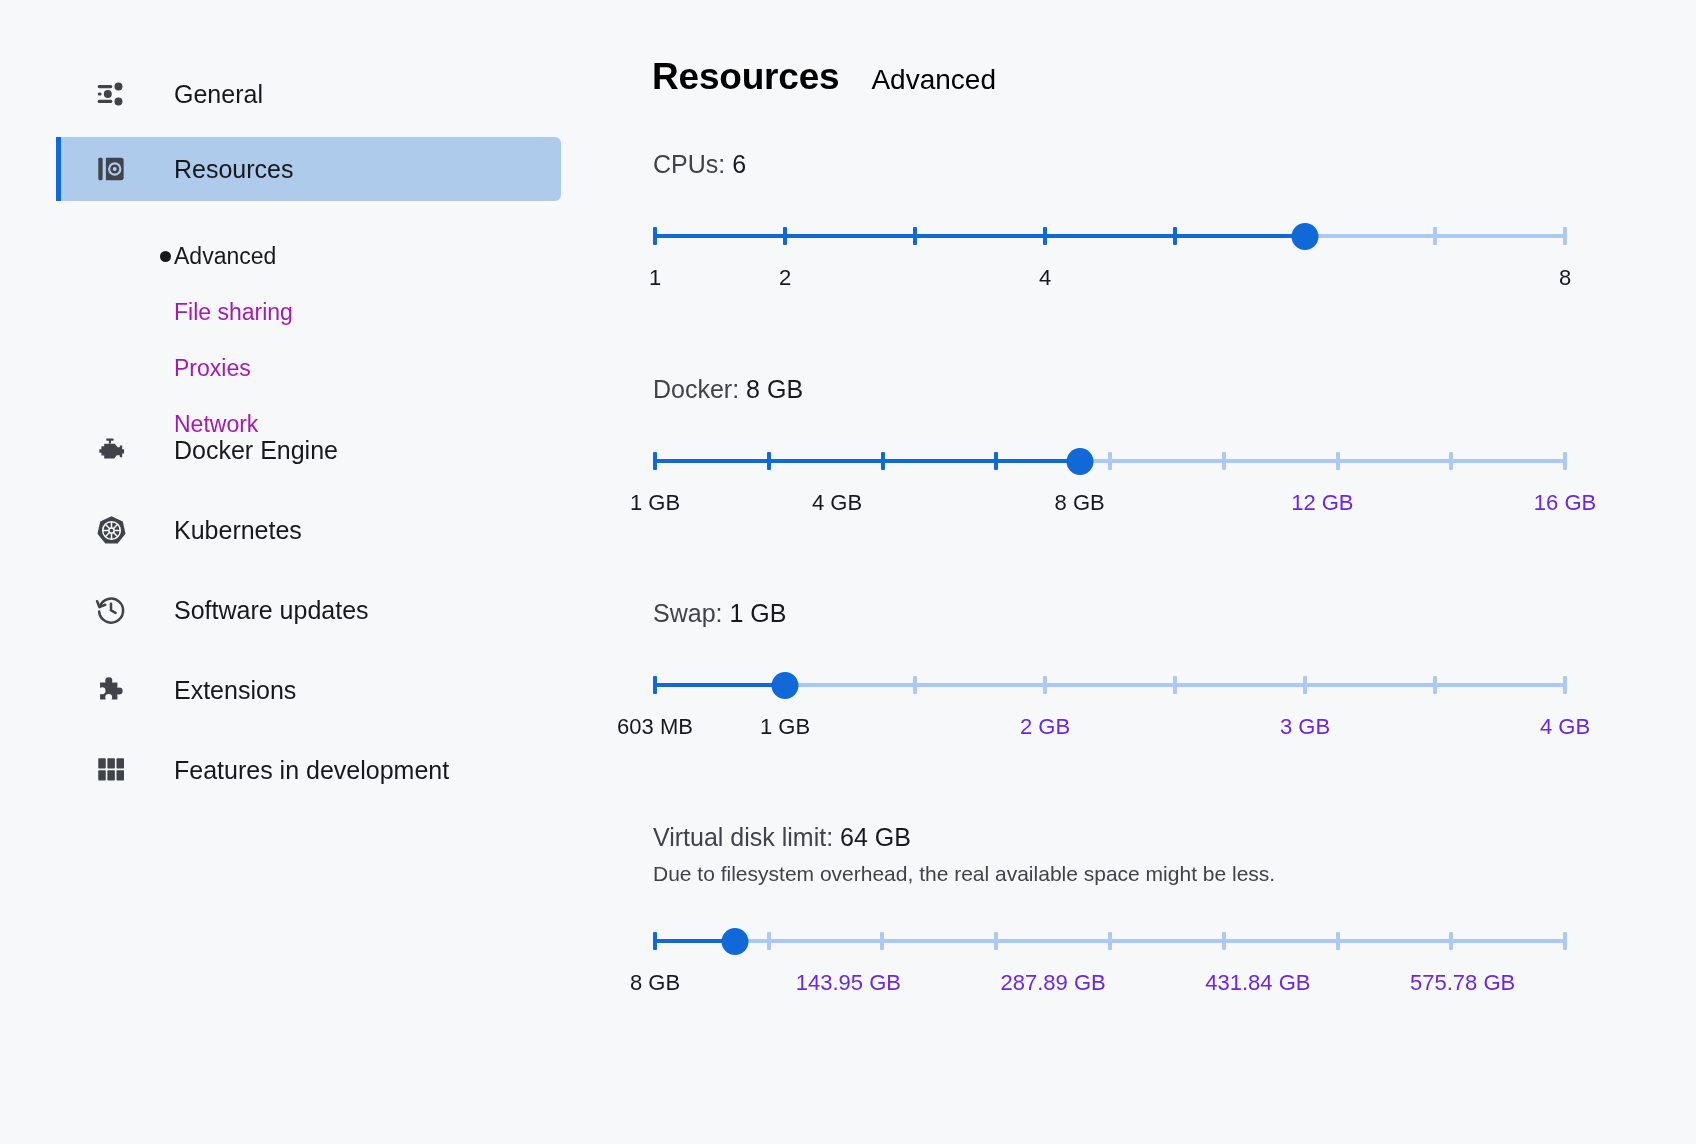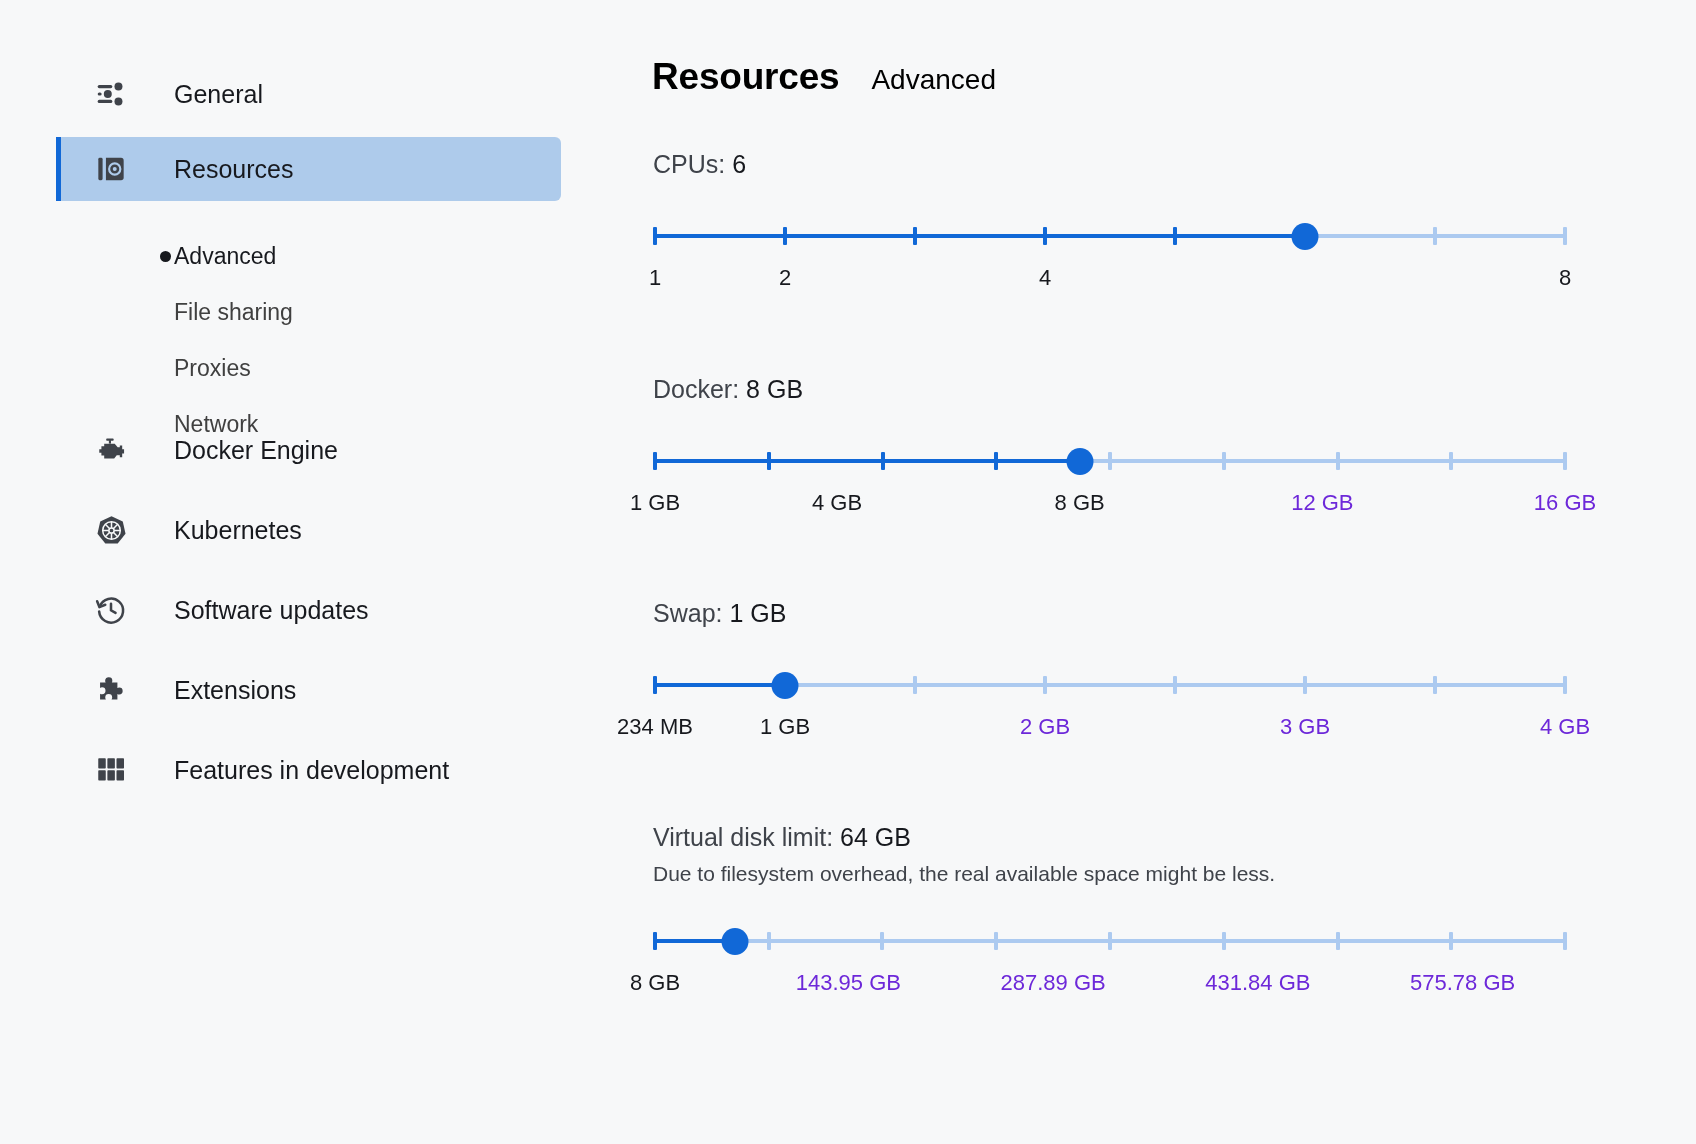--- a/index.html
+++ b/index.html
@@ -75,21 +75,21 @@
     width: 505px;
     height: 44px;
     display: flex;
     align-items: center;
     box-sizing: border-box;
     padding-left: 118px;
   }
   .sub-item .sub-label {
     font-size: 23px;
     line-height: 1;
-    color: #404040;
+    color: #a21caf;
     white-space: nowrap;
   }
   .sub-item.active .sub-label {
     color: #17191e;
   }
   .sub-bullet {
     position: absolute;
     left: 104px;
     width: 11px;
     height: 11px;
@@ -403,21 +403,21 @@
           <div class="tick filled" style="left: 130px;"></div>
           <div class="tick" style="left: 260px;"></div>
           <div class="tick" style="left: 390px;"></div>
           <div class="tick" style="left: 520px;"></div>
           <div class="tick" style="left: 650px;"></div>
           <div class="tick" style="left: 780px;"></div>
           <div class="tick" style="left: 910px;"></div>
           <div class="knob" style="left: 130px;"></div>
         </div>
       <div class="tick-labels">
-          <span class="tick-label" style="left: 0px;">234 MB</span>
+          <span class="tick-label" style="left: 0px;">603 MB</span>
           <span class="tick-label" style="left: 130px;">1 GB</span>
           <span class="tick-label muted" style="left: 390px;">2 GB</span>
           <span class="tick-label muted" style="left: 650px;">3 GB</span>
           <span class="tick-label muted" style="left: 910px;">4 GB</span>
         </div>
     </section>
 
     <section class="slider-block" style="top:825px">
       <div class="slider-caption">
         <span>Virtual disk limit:</span>

